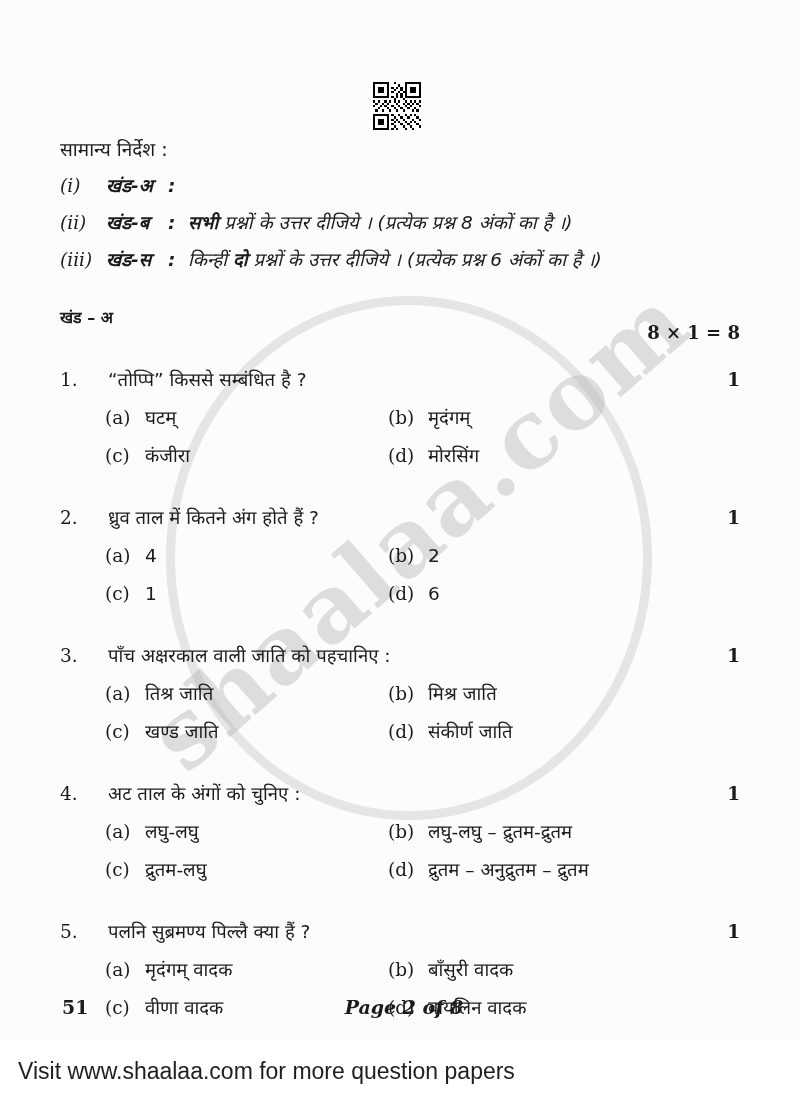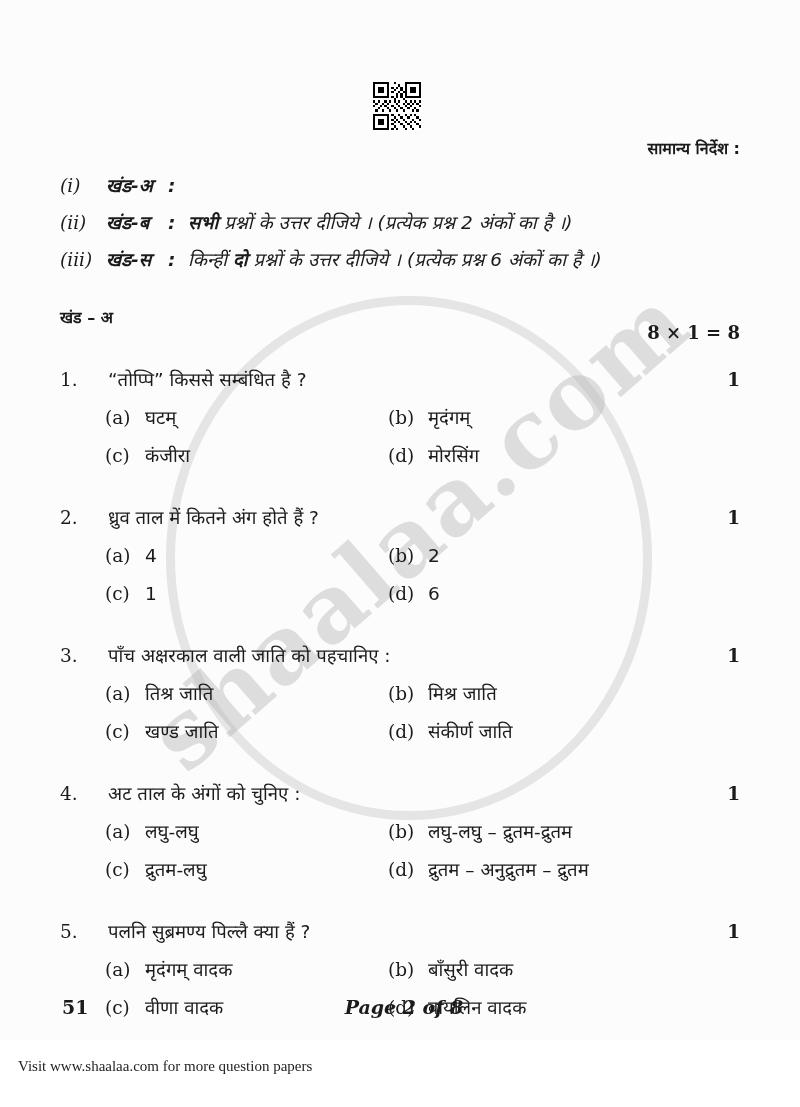--- a/index.html
+++ b/index.html
@@ -44,23 +44,22 @@
   }
   
   .content {
     position:relative; z-index:2;
     padding:0 60px;
     font-size:18.5px;
     line-height:26px;
   }
   .gen-head {
     margin-top:136px;
-    font-size:16px;
-    font-weight:bold;
-    text-align:right;
+    font-size:19px;
+    font-weight:normal;
   }
   .inst-row {
     display:flex;
     margin-top:11px;
     font-style:italic;
   }
   .inst-num   { width:46px; font-family:"DejaVu Serif", serif; flex:0 0 auto; }
   .inst-label { width:62px; font-weight:bold; flex:0 0 auto; }
   .inst-colon { width:20px; font-weight:bold; flex:0 0 auto; }
   .inst-text  { flex:1; }
@@ -113,22 +112,22 @@
     font-weight:bold; font-style:italic;
     font-size:19px;
   }
   .site-bar {
     position:absolute; left:0; top:1040px;
     width:800px; height:67px;
     background:#ffffff;
   }
   .site-text {
     position:absolute; left:18px; top:18px;
-    font-family:Liberation Serif, serif;
-    font-size:15px;
+    font-family:Liberation Sans, sans-serif;
+    font-size:23px;
     color:#1e1e1e;
   }
 </style>
 </head>
 <body>
 
 <div class="page">
 
   <div class="wm-circle"></div>
   <div class="wm-text">shaalaa.com</div>
@@ -153,21 +152,21 @@
 
     <div class="inst-row">
       <span class="inst-num">(i)</span>
       <span class="inst-label">खंड-अ</span>
       <span class="inst-colon">:</span>
     </div>
     <div class="inst-row">
       <span class="inst-num">(ii)</span>
       <span class="inst-label">खंड-ब</span>
       <span class="inst-colon">:</span>
-      <span class="inst-text"><span></span><b>सभी</b><span> प्रश्नों के उत्तर दीजिये । (प्रत्येक प्रश्न 2 अंकों का है ।)</span></span>
+      <span class="inst-text"><span></span><b>सभी</b><span> प्रश्नों के उत्तर दीजिये । (प्रत्येक प्रश्न 8 अंकों का है ।)</span></span>
     </div>
     <div class="inst-row">
       <span class="inst-num">(iii)</span>
       <span class="inst-label">खंड-स</span>
       <span class="inst-colon">:</span>
       <span class="inst-text"><span>किन्हीं </span><b>दो</b><span> प्रश्नों के उत्तर दीजिये । (प्रत्येक प्रश्न 6 अंकों का है ।)</span></span>
     </div>
 
     <div class="section-row">
       <span class="section-title">खंड – अ</span>

